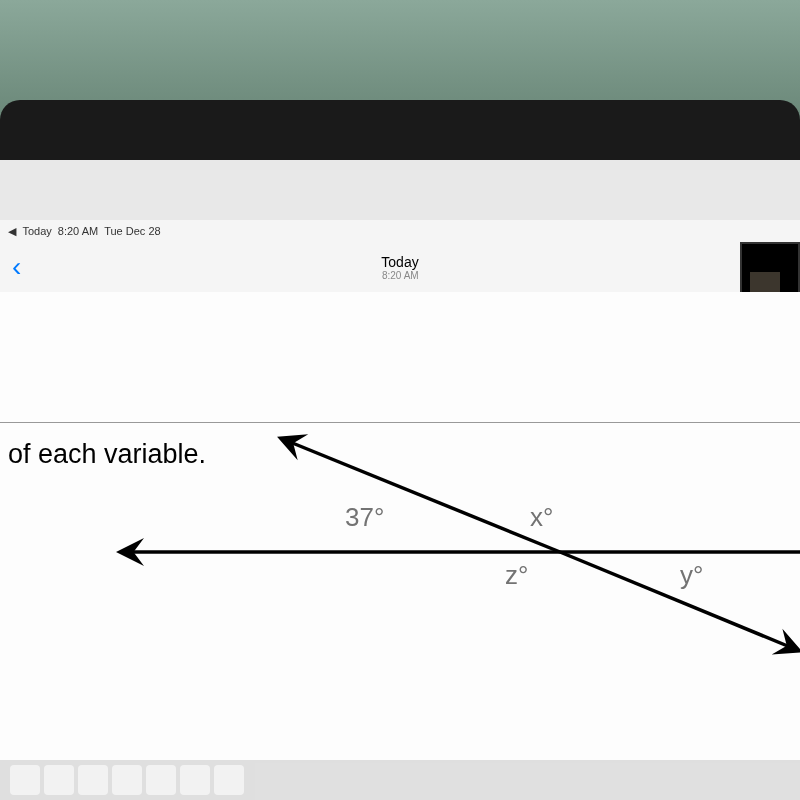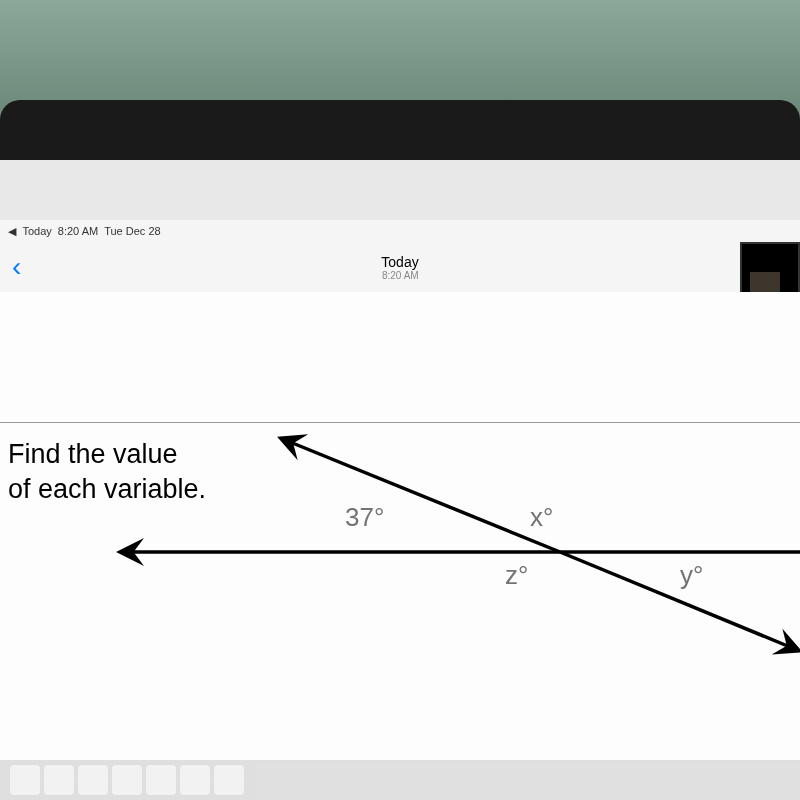--- a/index.html
+++ b/index.html
@@ -187,21 +187,20 @@
     </div>
 
     <div class="thumbnail">
       <div class="thumbnail-inner"></div>
     </div>
 
     <div class="content">
       <div class="content-divider"></div>
 
       <div class="problem-text">
-        <div>Find the value</div>
         <div>of each variable.</div>
       </div>
 
       <svg class="diagram" viewBox="0 0 800 400">
         <defs>
           <marker id="arrow" markerWidth="12" markerHeight="12" refX="6" refY="6" orient="auto">
             <path d="M2,2 L10,6 L2,10 L5,6 Z" fill="#000"></path>
           </marker>
         </defs>
         <line x1="560" y1="130" x2="130" y2="130" stroke="#000" stroke-width="3.5" marker-end="url(#arrow)"></line>

